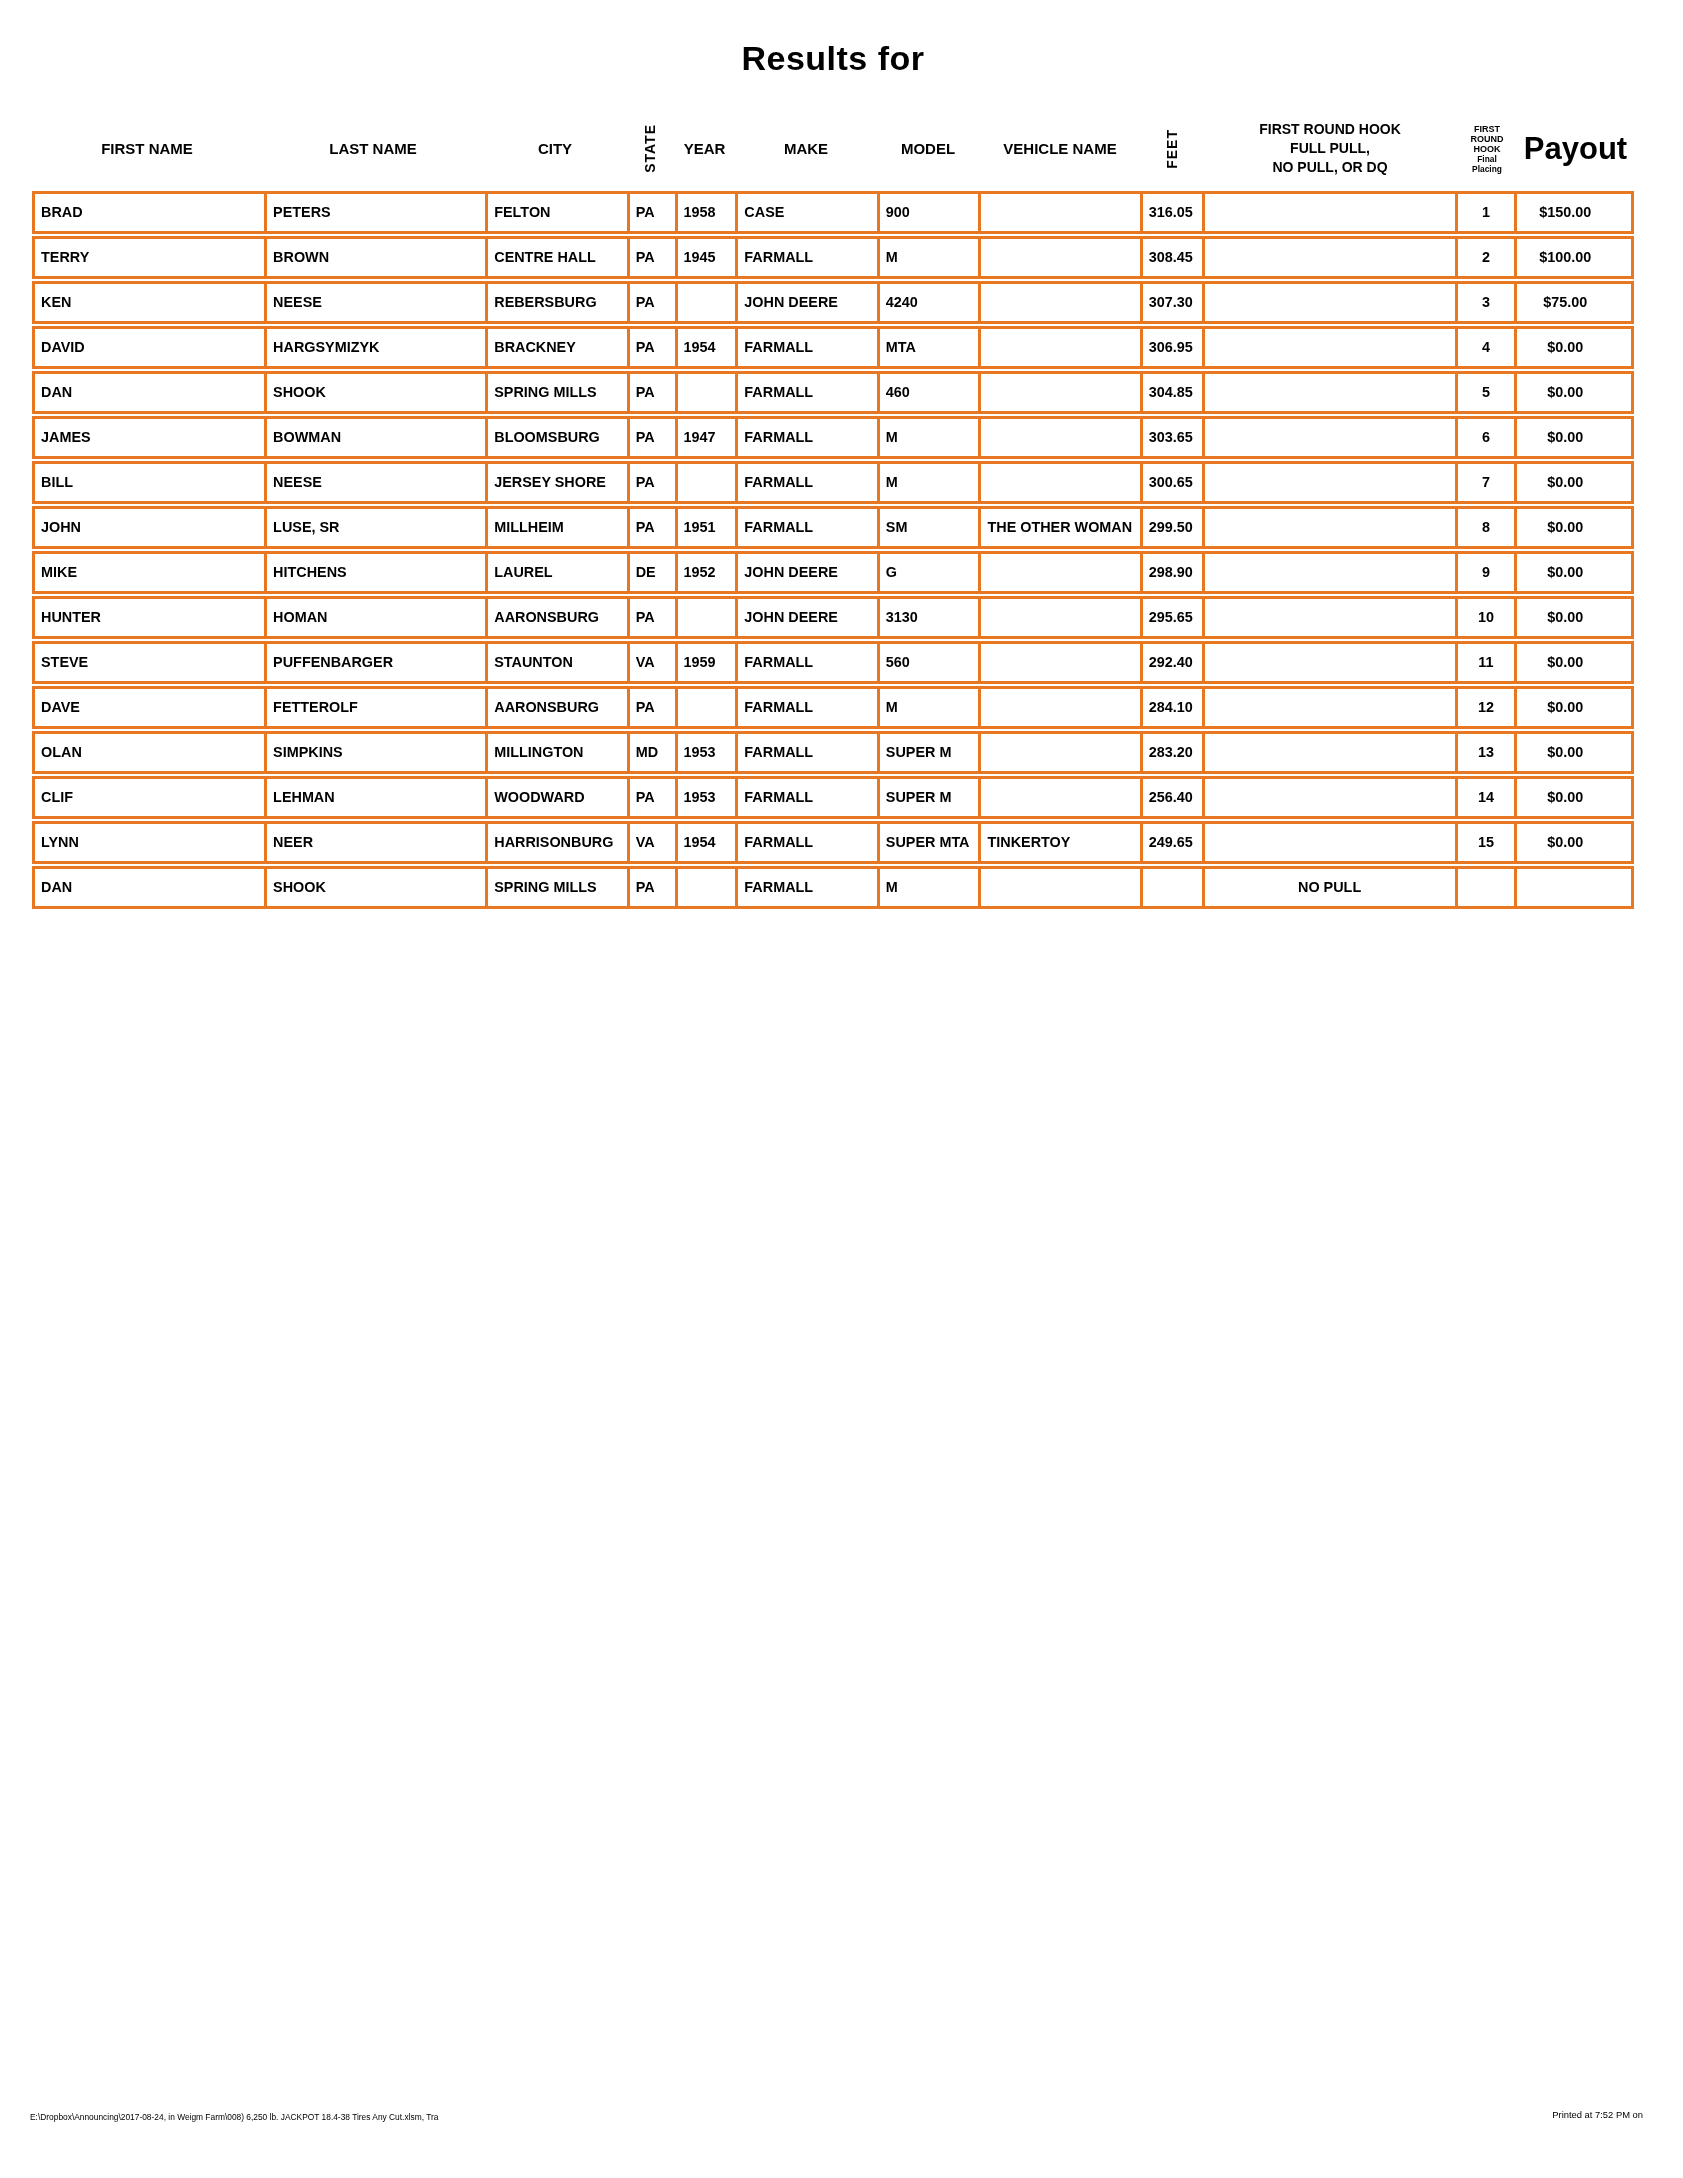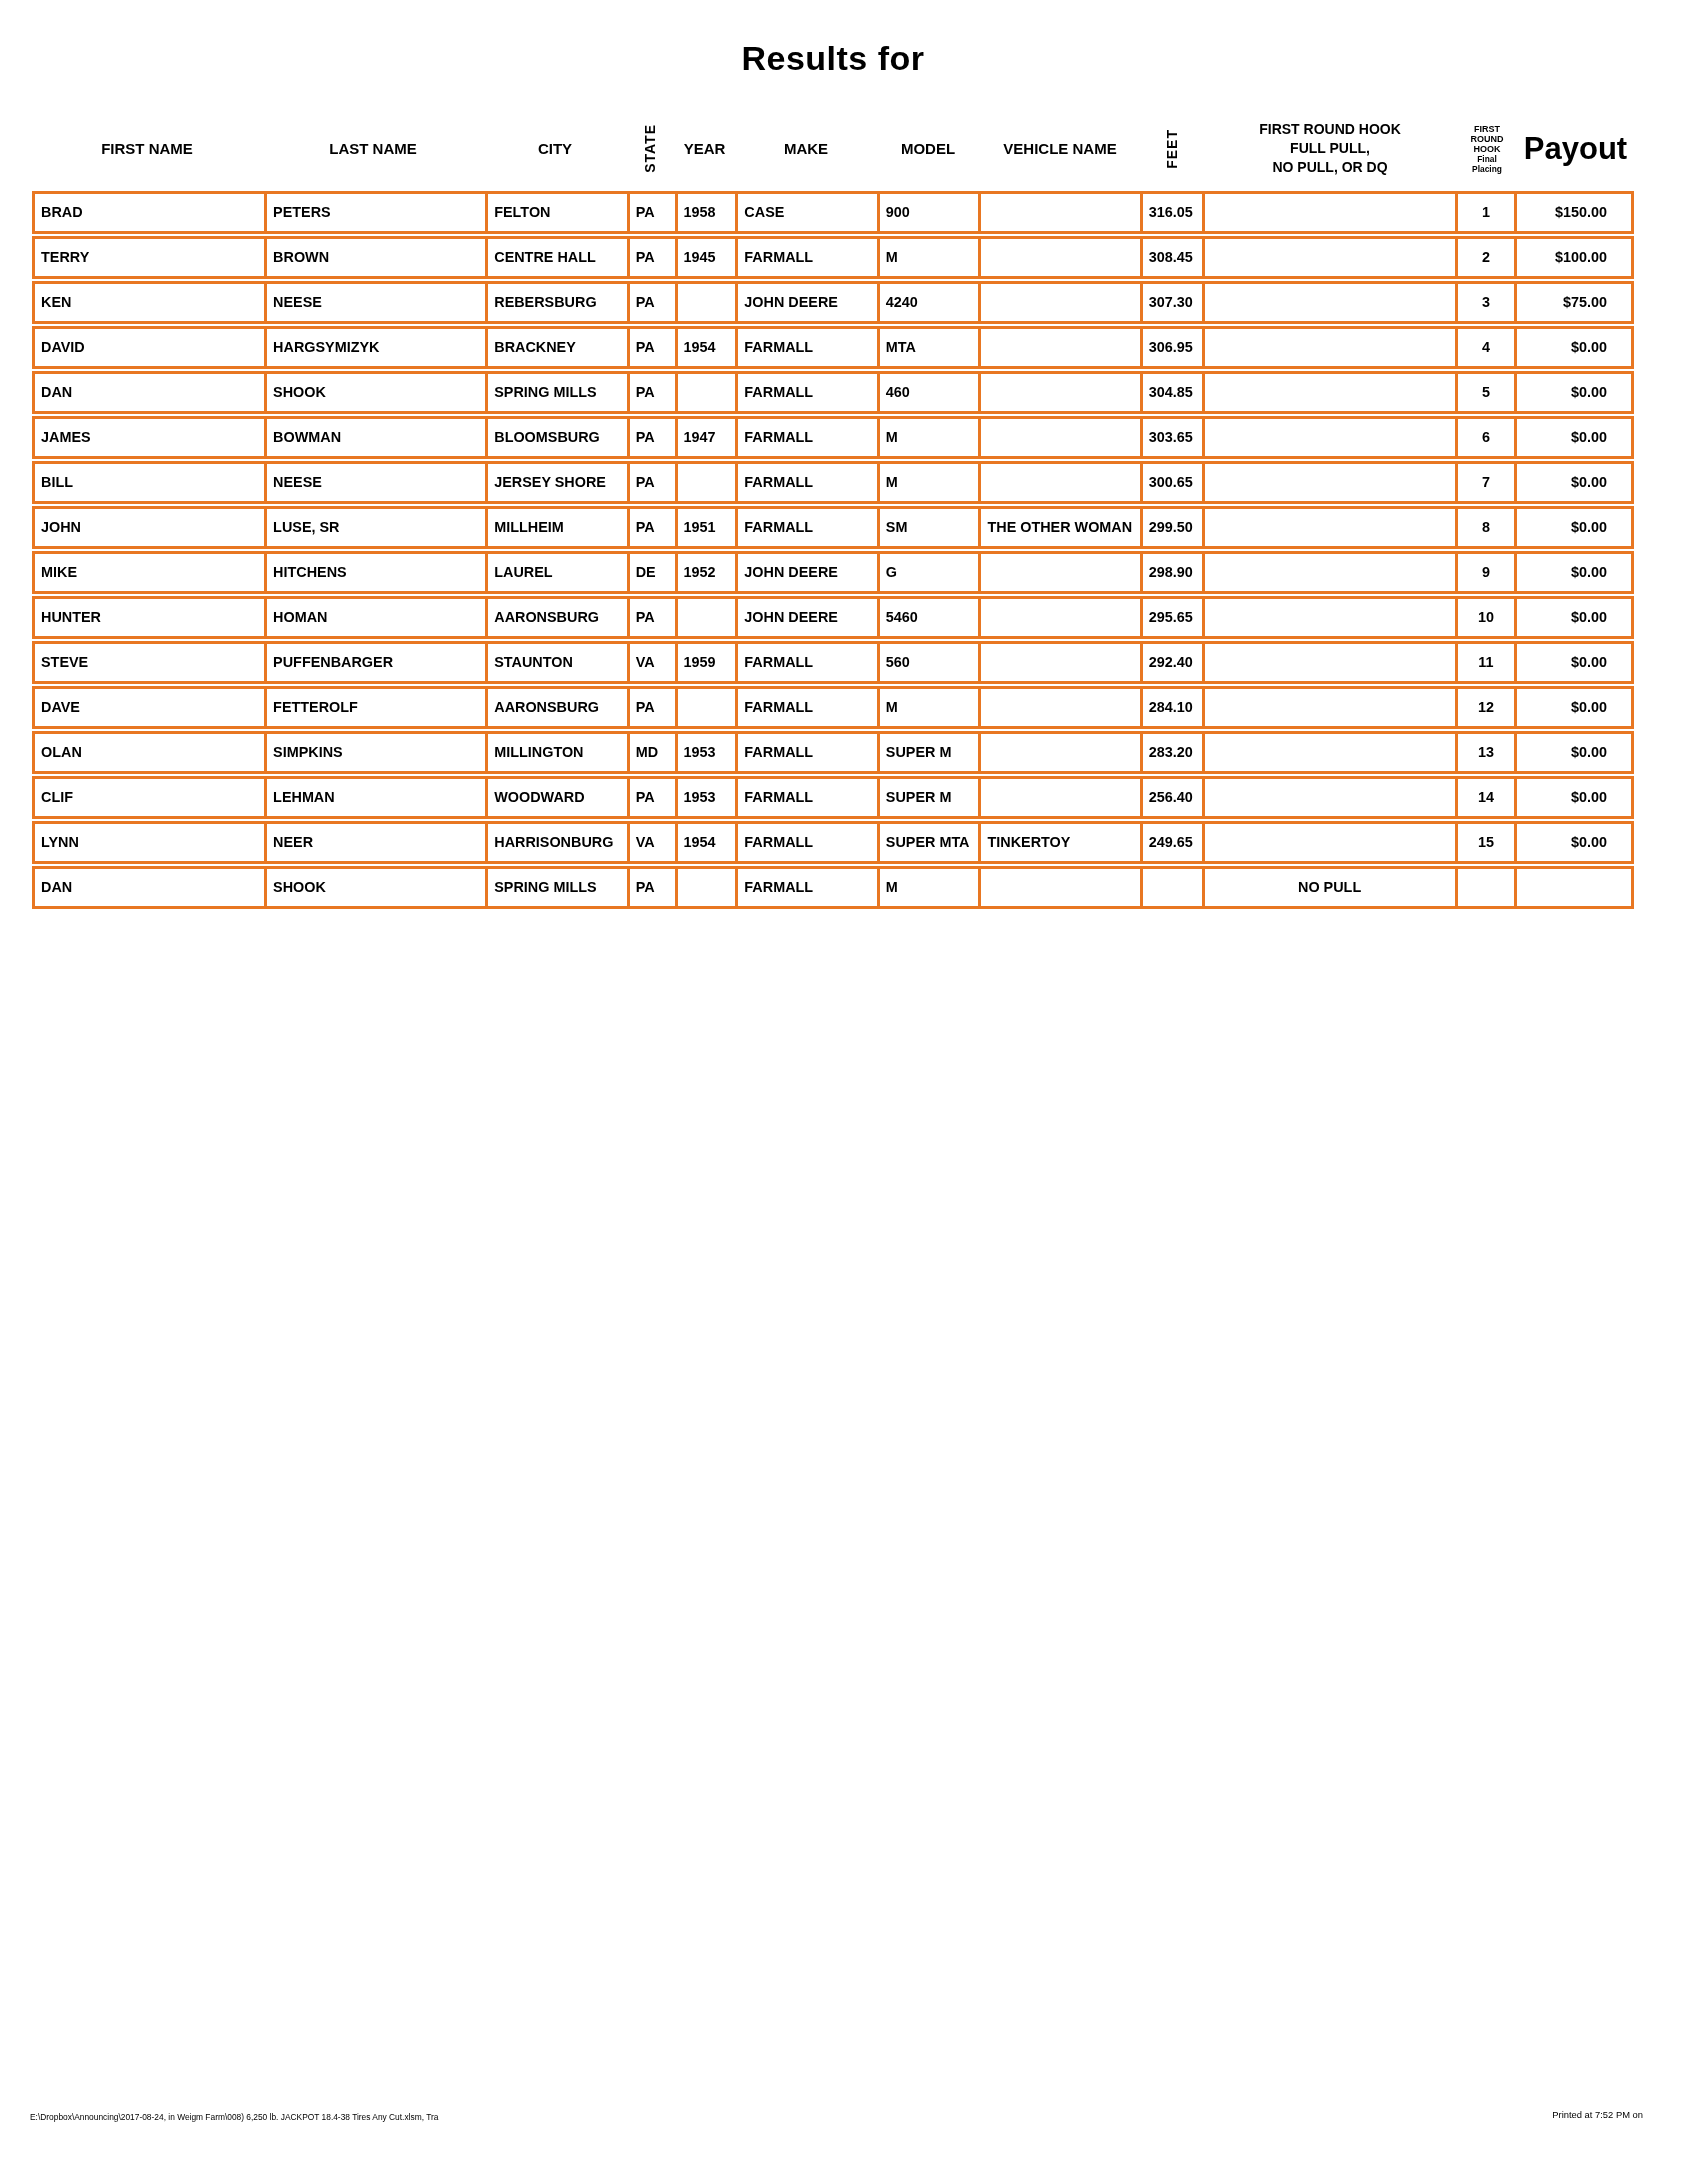--- a/index.html
+++ b/index.html
@@ -48,21 +48,21 @@
     margin-bottom:2px;background:#fff;
   }
   .cell{
     box-sizing:border-box;height:37px;line-height:37px;
     font-weight:bold;font-size:14.4px;
     padding:0 4px 0 6px;overflow:hidden;white-space:nowrap;
     border-left:3px solid var(--border-color);
   }
   .cell:first-child{border-left:none;border-radius:15px;}
   .cell.ac{text-align:center;padding:0;}
-  .cell.ar{text-align:right;padding-right:24px;}
+  .cell.ar{text-align:center;padding-right:24px;}
 
   
   .footer-left{
     position:absolute;left:30px;top:2112px;
     font-size:8.4px;color:#000;white-space:nowrap;
   }
   .footer-right{
     position:absolute;right:40px;top:2109px;
     font-size:9.4px;color:#000;white-space:nowrap;
   }
@@ -239,21 +239,21 @@
     <div class="cell c-payout ar">$0.00</div>
   </div>
 
   <div class="row">
     <div class="cell c-first">HUNTER</div>
     <div class="cell c-last">HOMAN</div>
     <div class="cell c-city">AARONSBURG</div>
     <div class="cell c-state">PA</div>
     <div class="cell c-year"></div>
     <div class="cell c-make">JOHN DEERE</div>
-    <div class="cell c-model">5460</div>
+    <div class="cell c-model">3130</div>
     <div class="cell c-vehicle"></div>
     <div class="cell c-feet">295.65</div>
     <div class="cell c-hook ac"></div>
     <div class="cell c-placing ac">10</div>
     <div class="cell c-payout ar">$0.00</div>
   </div>
 
   <div class="row">
     <div class="cell c-first">STEVE</div>
     <div class="cell c-last">PUFFENBARGER</div>

